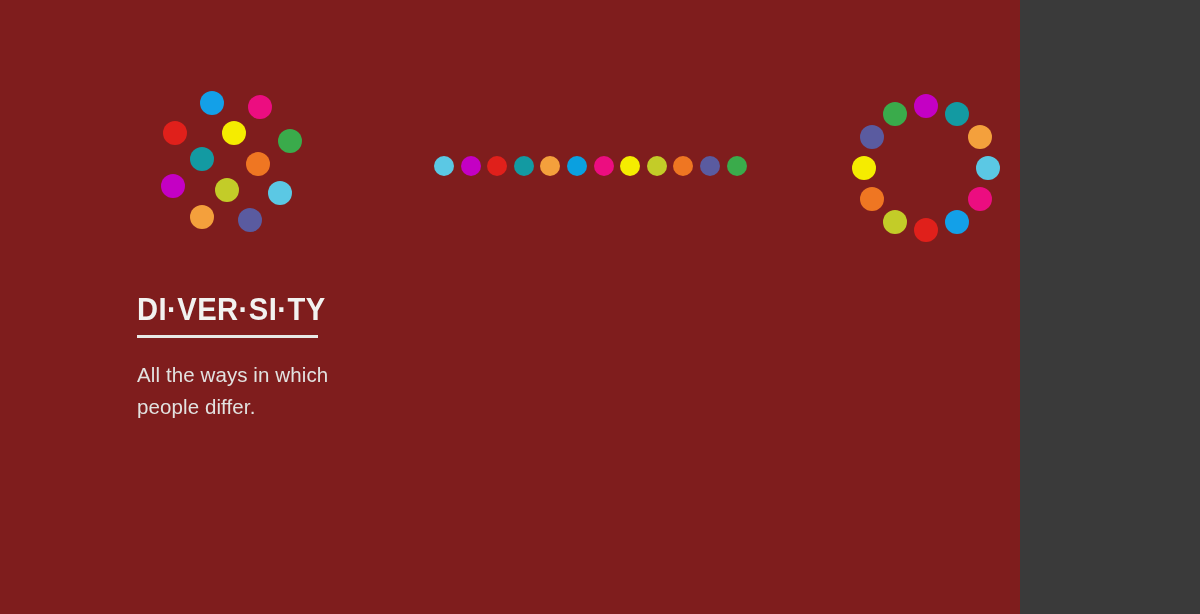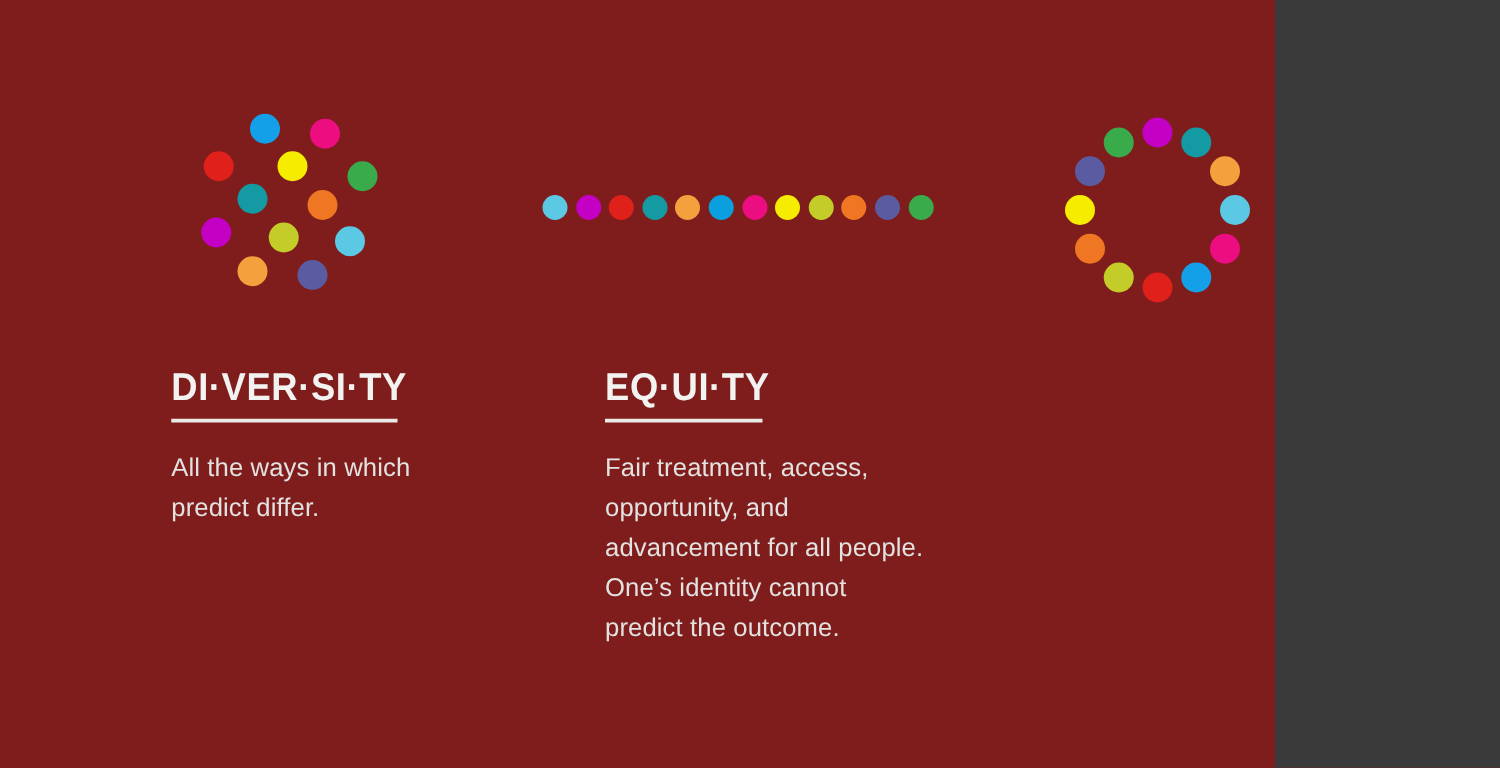--- a/index.html
+++ b/index.html
@@ -113,23 +113,18 @@
       <span class="dot" style="left: 43px; top: 129.694px; width: 24px; height: 24px; background: rgb(195, 204, 40);"></span>
       <span class="dot" style="left: 20.3064px; top: 107px; width: 24px; height: 24px; background: rgb(239, 118, 34);"></span>
       <span class="dot" style="left: 12px; top: 76px; width: 24px; height: 24px; background: rgb(245, 236, 0);"></span>
       <span class="dot" style="left: 20.3064px; top: 45px; width: 24px; height: 24px; background: rgb(90, 91, 160);"></span>
       <span class="dot" style="left: 43px; top: 22.3064px; width: 24px; height: 24px; background: rgb(58, 171, 75);"></span>
     </div>
 
   <div class="column" id="col-diversity">
     <div class="term">DI·VER·SI·TY</div>
     <div class="rule"></div>
-    <div class="desc">All the ways in which predict differ.</div>
+    <div class="desc">All the ways in which people differ.</div>
   </div>
 
-  <div class="column" id="col-equity">
-    <div class="term">EQ·UI·TY</div>
-    <div class="rule"></div>
-    <div class="desc">Fair treatment, access, opportunity, and advancement for all people. One’s identity cannot predict the outcome.</div>
-  </div>
 
 
 </div>
 
 </body></html>

